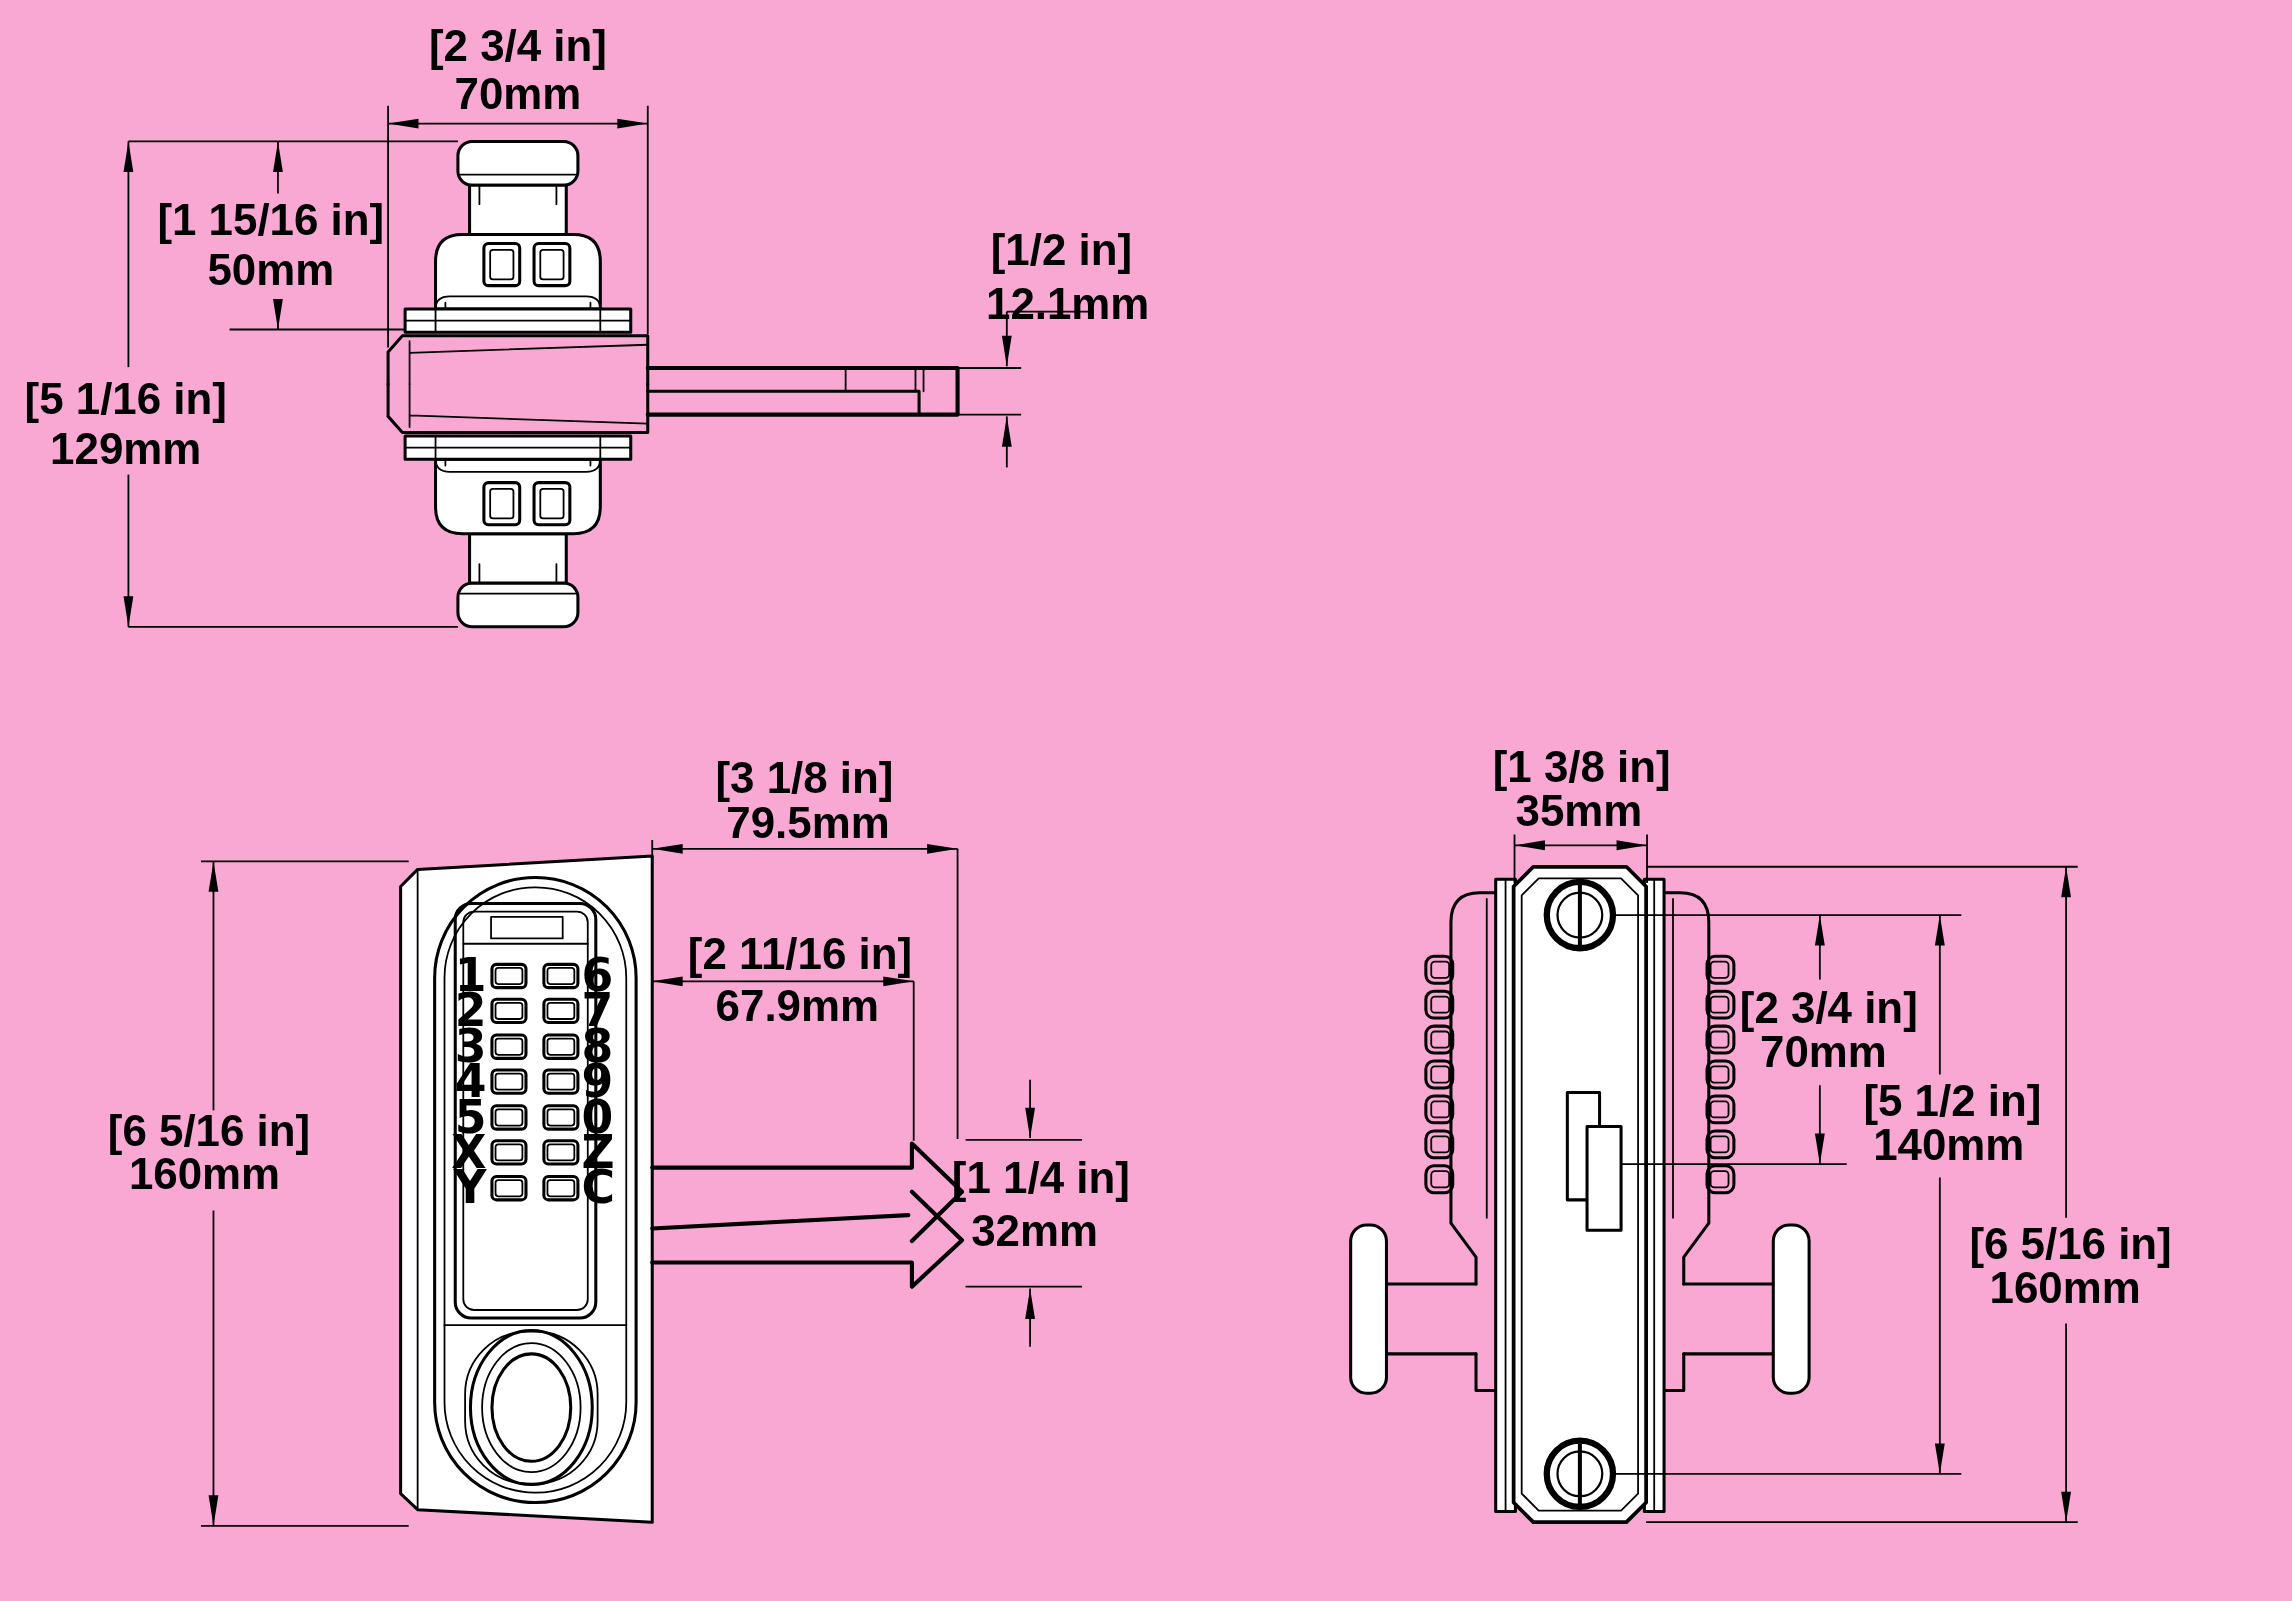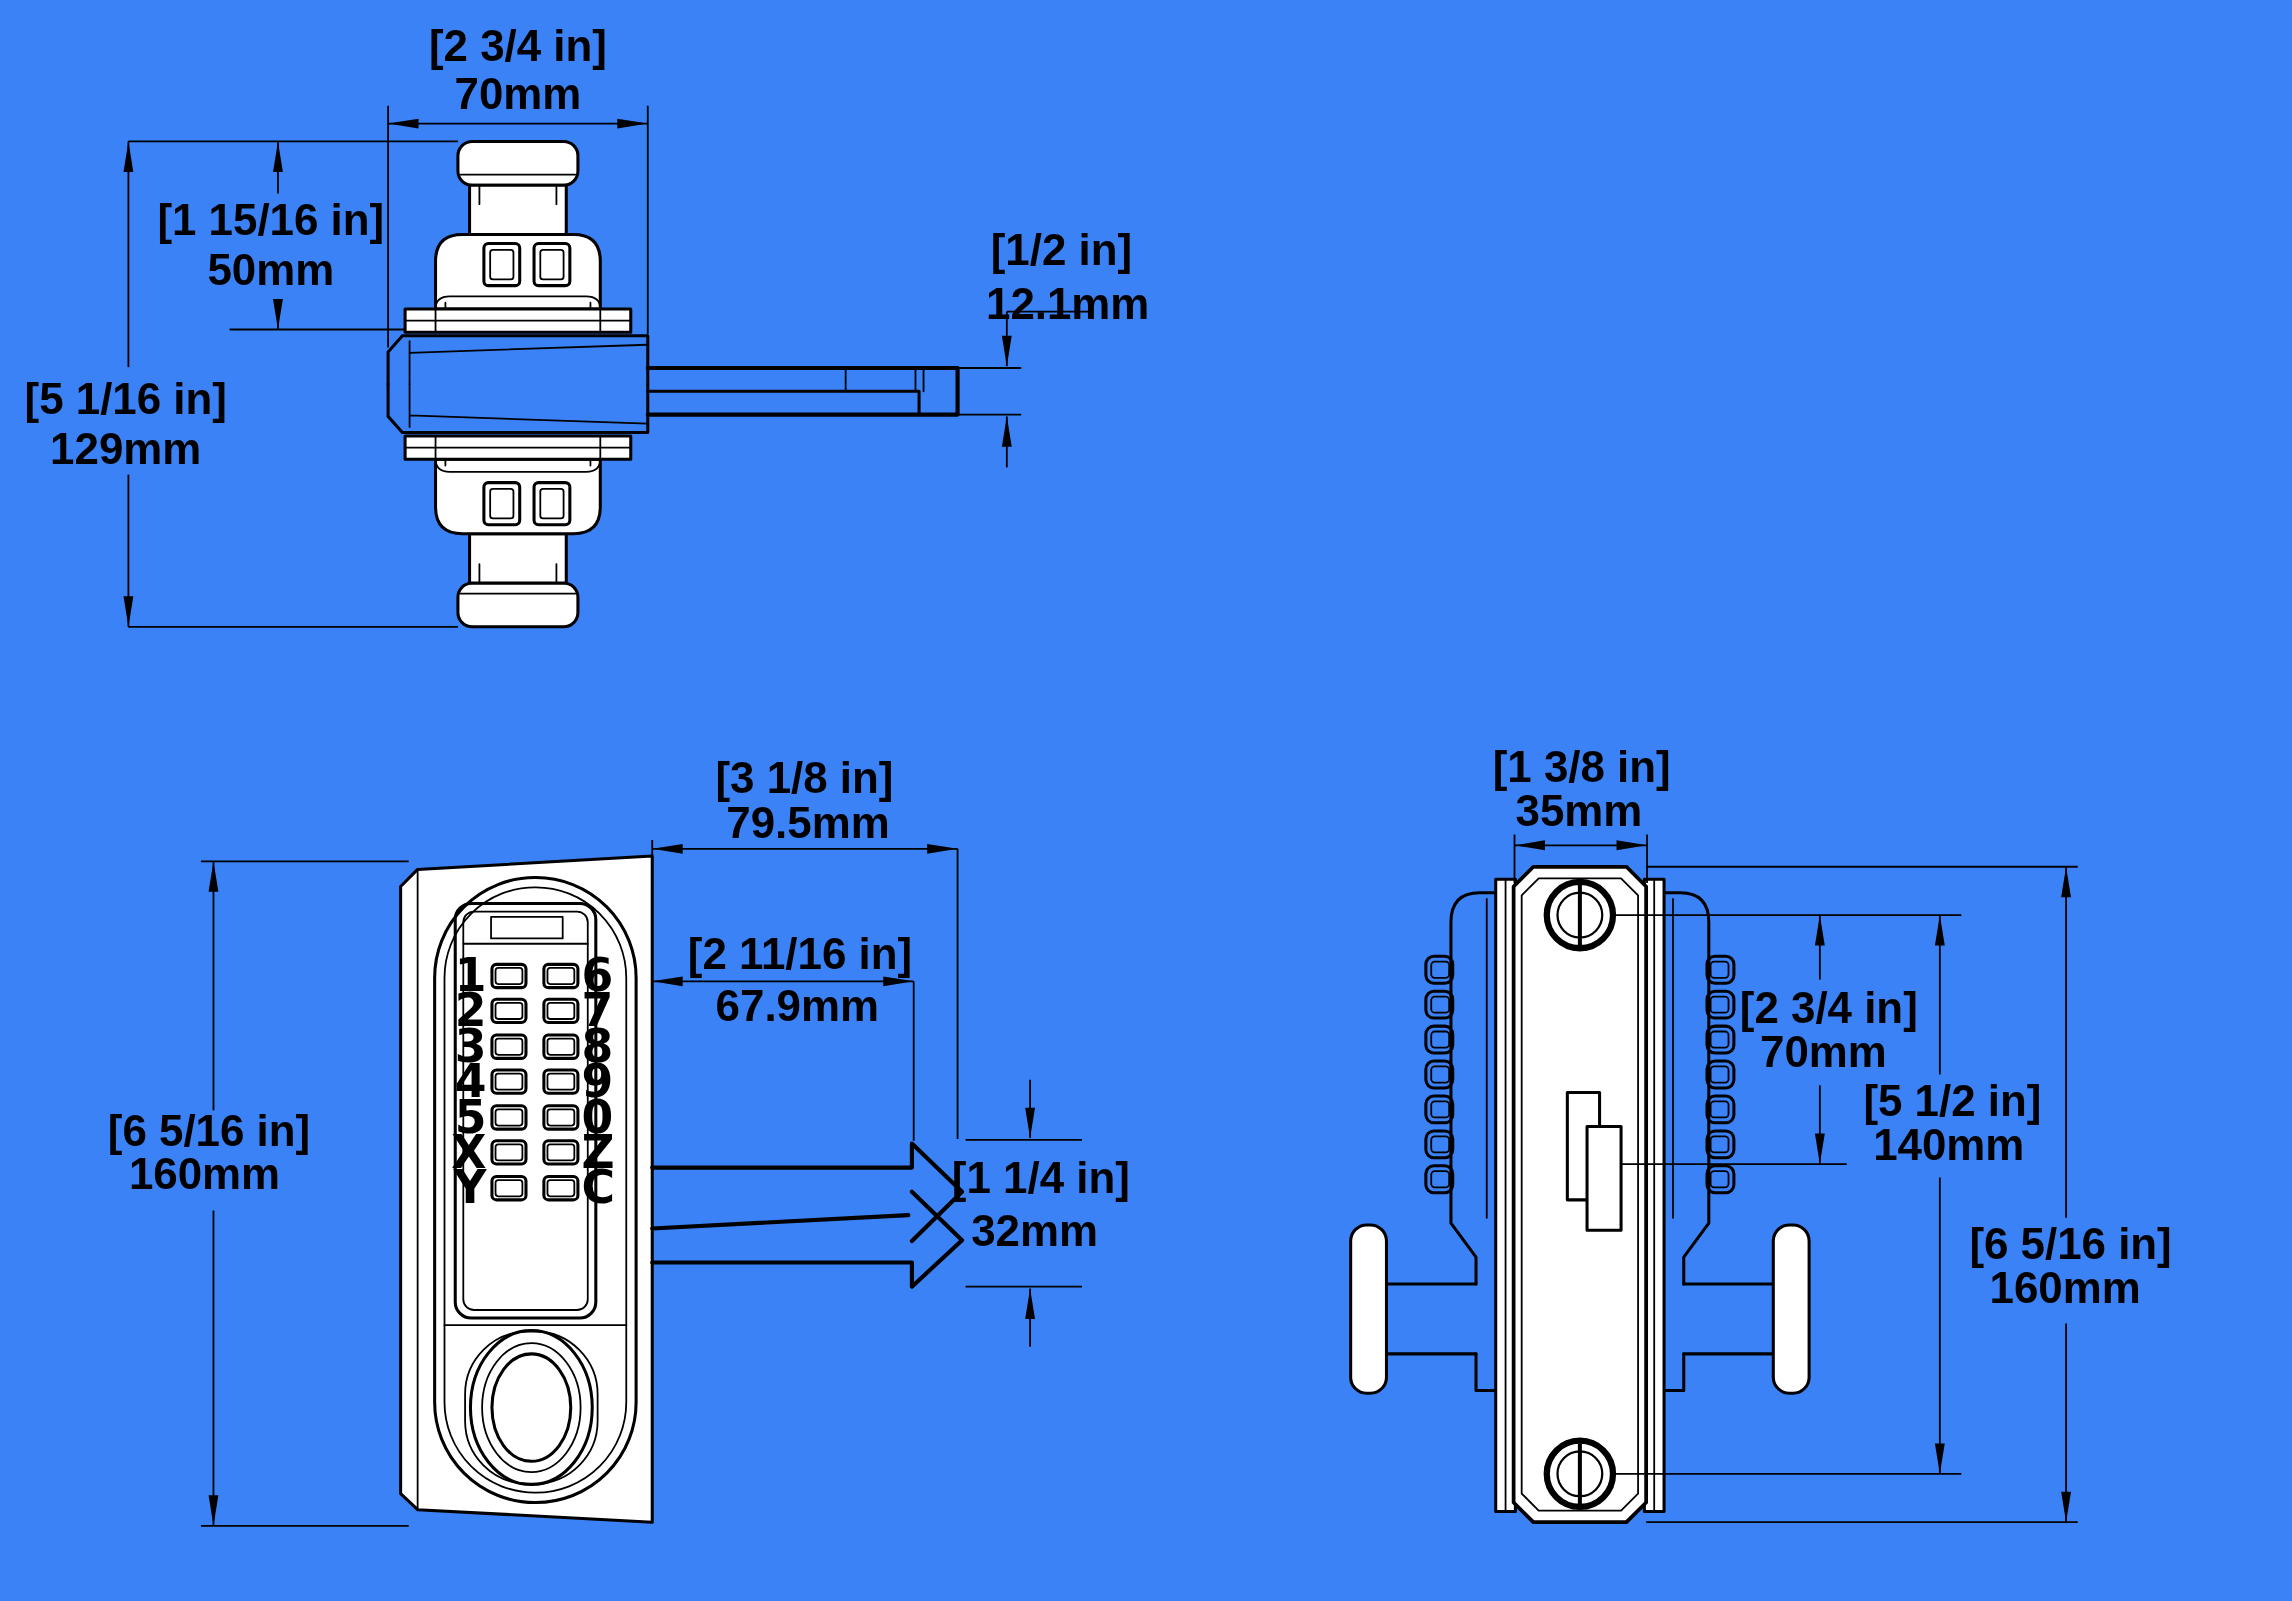--- a/index.html
+++ b/index.html
@@ -1,16 +1,16 @@
 <!DOCTYPE html>
 <html style="font-size:14.3px"><head>
 <meta charset="utf-8">
 <style>
   html,body { margin:0; padding:0; background:#ffffff; }
-  #stage { position:relative; width:2293px; height:1601px; background:#3b82f6; overflow:hidden; }
+  #stage { position:relative; width:2293px; height:1601px; background:#f9a8d4; overflow:hidden; }
   svg { display:block; }
   .w  { fill:#ffffff; stroke:#000; stroke-width:3.4; stroke-linejoin:round; stroke-linecap:round; }
   .w4 { fill:#ffffff; stroke:#000; stroke-width:4.2; stroke-linejoin:round; stroke-linecap:round; }
   .s2 { fill:none; stroke:#000; stroke-width:2;   stroke-linejoin:round; stroke-linecap:round; }
   .s3 { fill:none; stroke:#000; stroke-width:3.4; stroke-linejoin:round; stroke-linecap:round; }
   .s4 { fill:none; stroke:#000; stroke-width:4.6; stroke-linejoin:round; stroke-linecap:round; }
   .dim { fill:none; stroke:#000; stroke-width:2; }
   text { font-family:"Liberation Sans","DejaVu Sans",sans-serif; font-weight:600; font-size:49px; fill:#000; }
   text.mid { text-anchor:middle; }
   text.key { font-family:"DejaVu Sans","Liberation Sans",sans-serif; font-weight:700; font-size:51px; }

